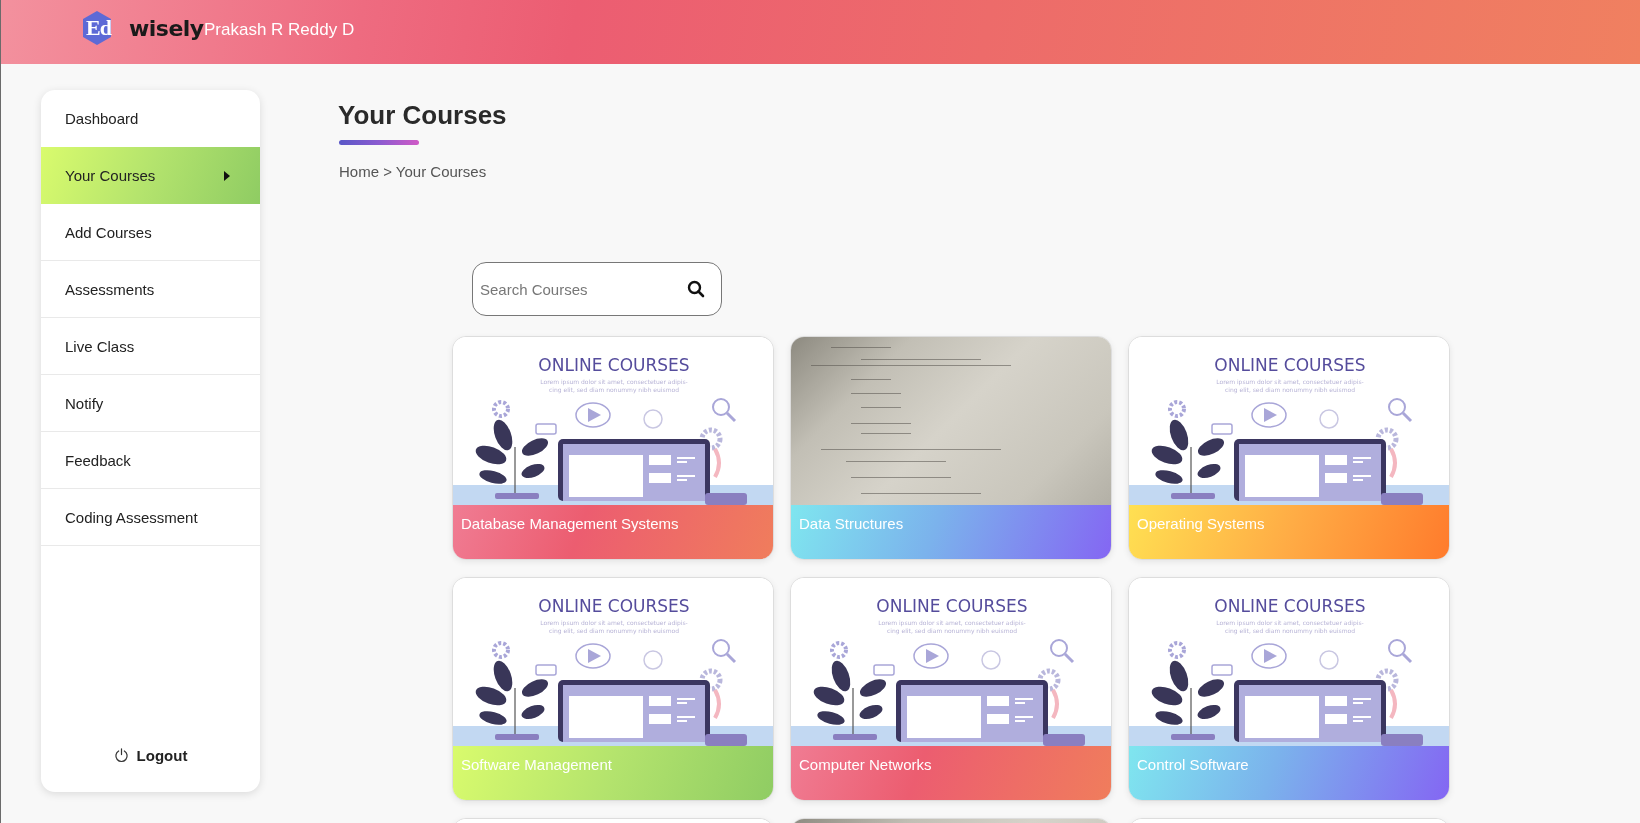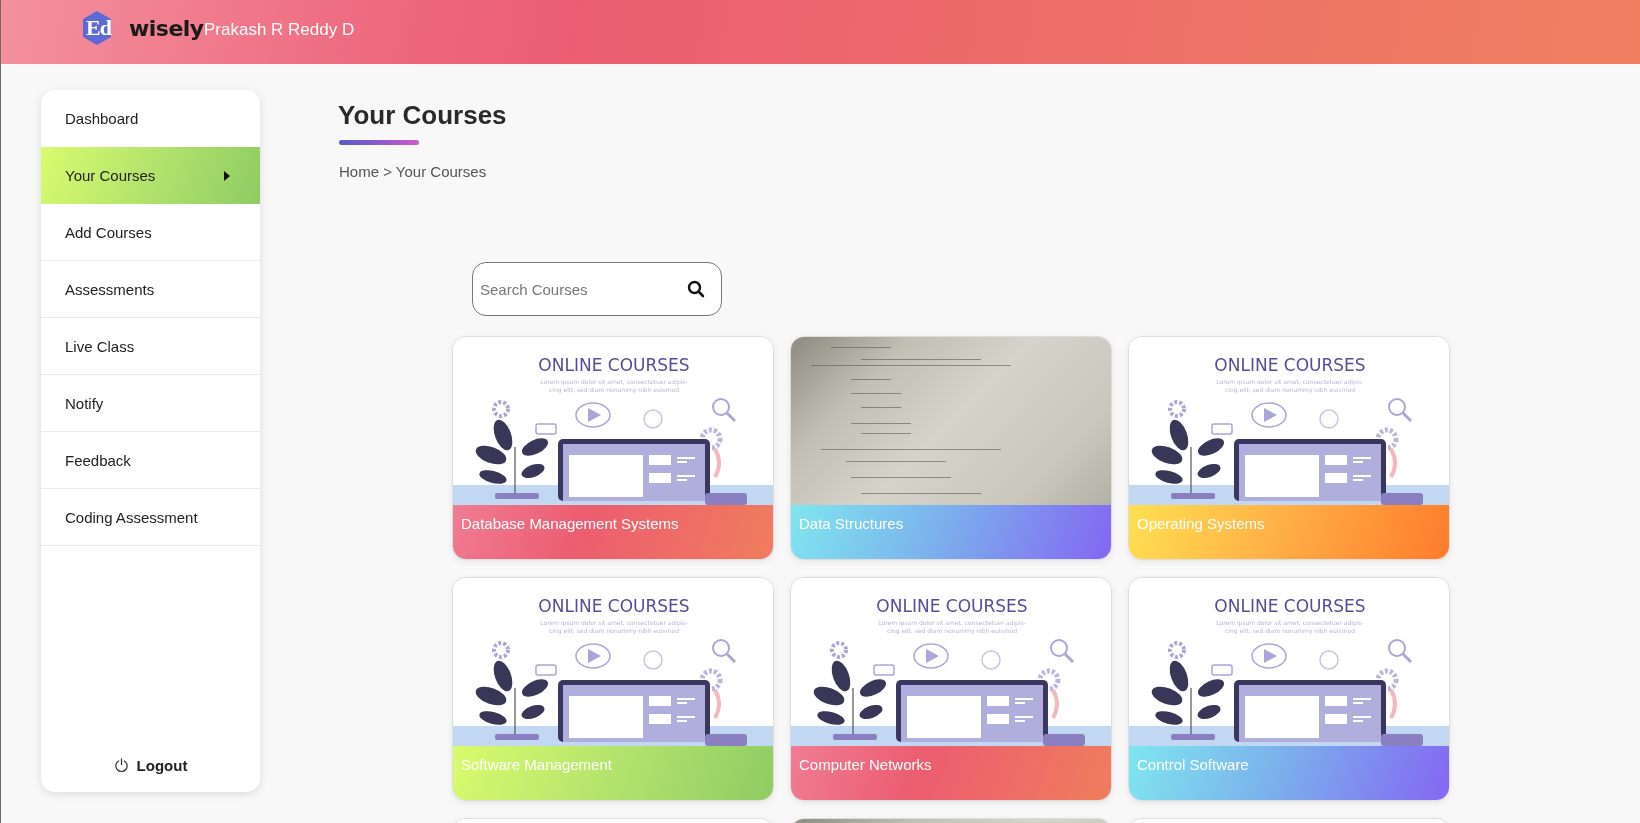--- a/index.html
+++ b/index.html
@@ -50,21 +50,21 @@
   .nav-item.active {
     background: linear-gradient(110deg, #d9fb6d 0%, #b3e36d 50%, #8fcc63 100%);
     border-bottom: none;
   }
   .nav-item .caret {
     position: absolute; right: 30px; top: 50%; margin-top: -5px;
     width: 0; height: 0; border-top: 5px solid transparent; border-bottom: 5px solid transparent;
     border-left: 6px solid #111;
   }
   .logout {
-    position: absolute; left: 0; right: 0; bottom: 18px;
+    position: absolute; left: 0; right: 0; bottom: 28px;
     display: flex; justify-content: center; align-items: center; gap: 8px;
     font-size: 15px; font-weight: bold; color: #222; cursor: pointer;
   }
 
   .page-title {
     position: absolute; left: 337px; top: 100px; font-size: 26px; font-weight: bold; color: #2a2a2a;
   }
   .title-underline {
     position: absolute; left: 338px; top: 140px; width: 80px; height: 5px; border-radius: 3px;
     background: linear-gradient(90deg, #5a58c7, #8b5bd0, #d05ac6);

